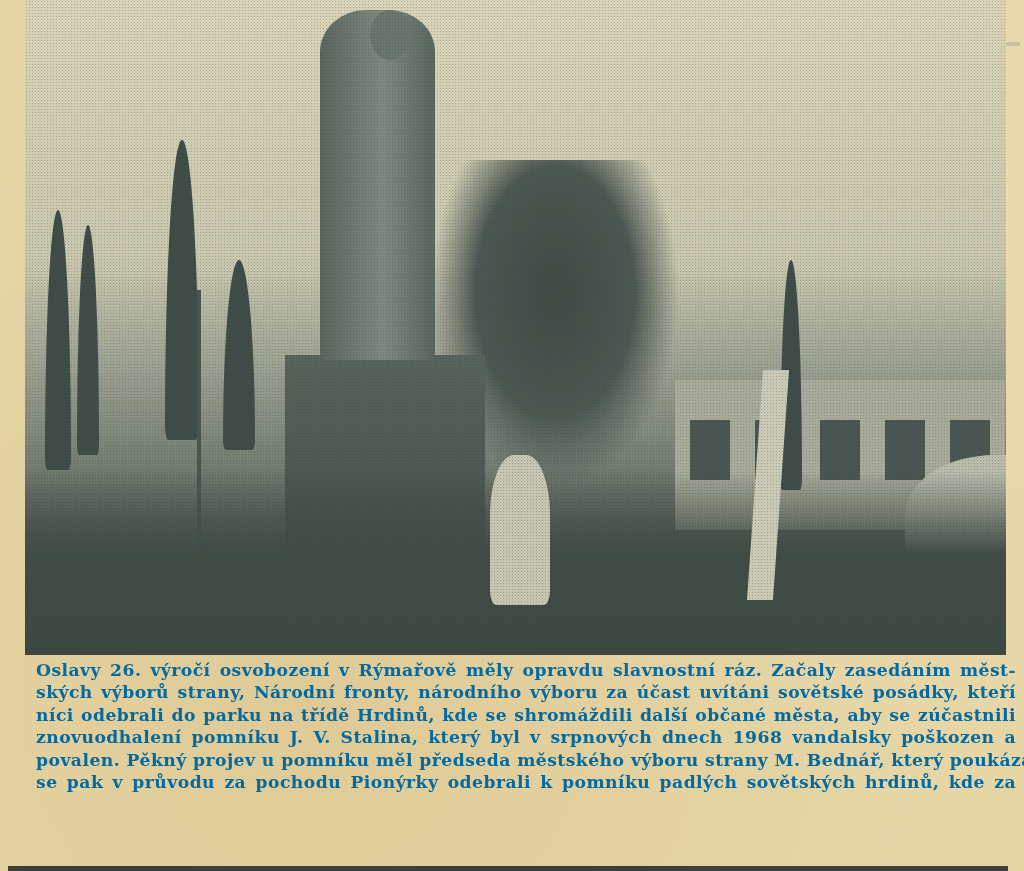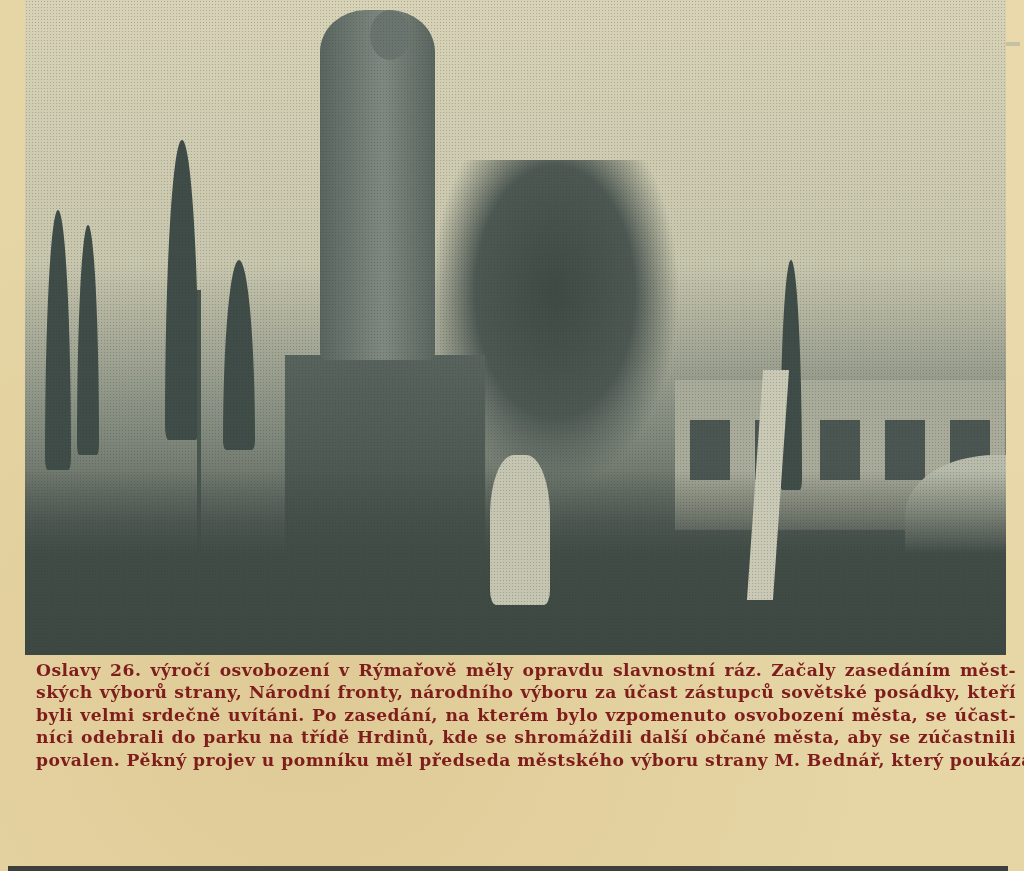--- a/index.html
+++ b/index.html
@@ -39,21 +39,21 @@
   .pedestal { position:absolute; left:260px; top:355px; width:200px; height:300px; background:linear-gradient(180deg,#59635e,#3f4944); }
   .tree { position:absolute; left:405px; top:160px; width:250px; height:330px; background:radial-gradient(ellipse at 50% 40%, #3f4a45 0%, #4d5853 45%, transparent 70%); }
   .building { position:absolute; left:650px; top:380px; width:330px; height:150px; background:#a9ab9a; }
   .building .win { position:absolute; top:40px; width:40px; height:60px; background:#4b5551; }
   .umbrella { position:absolute; left:880px; top:455px; width:180px; height:120px; border-radius:50% 0 0 0; background:#b9bcab; }
   .crowd { position:absolute; left:0; top:470px; width:981px; height:185px; background:linear-gradient(180deg, transparent, #424c47 45%, #3e4843); }
   .person { position:absolute; left:465px; top:455px; width:60px; height:150px; background:#c6c5b2; border-radius:40% 40% 10% 10%; }
   .flag { position:absolute; left:730px; top:370px; width:26px; height:230px; background:#c9c9b6; transform:skewX(-4deg); }
   .caption {
     position:absolute; left:36px; top:659px; width:980px;
-    font-size:17.2px; line-height:22.4px; color:#7f1d1d;
+    font-size:17.2px; line-height:22.4px; color:#0369a1;
     font-weight:bold; letter-spacing:0.45px;
   }
   .caption .line { display:block; white-space:nowrap; text-align:justify; text-align-last:justify; }
   .caption .line.first { padding-left:0; }
   .caption .line.last { text-align-last:left; }
   .bottom-rule { position:absolute; left:8px; top:866px; width:1000px; height:6px; background:#3c3f3a; }
 </style>
 </head>
 <body>
 
@@ -93,19 +93,20 @@
   <div class="statue"></div>
   <div class="head"></div>
   <div class="umbrella"></div>
   <div class="crowd"></div>
   <div class="person"></div>
   <div class="flag"></div>
 </div>
 
 <div class="caption">
   <span class="line first">Oslavy 26. výročí osvobození v Rýmařově měly opravdu slavnostní ráz. Začaly zasedáním měst-</span>
-  <span class="line">ských výborů strany, Národní fronty, národního výboru za účast zástupců sovětské posádky, kteří</span>
-  <span class="line">byli velmi srdečně uvítáni. Po zasedání, na kterém bylo vzpomenuto osvobození města, se účast-</span>
+  <span class="line">ských výborů strany, Národní fronty, národního výboru za účast uvítáni sovětské posádky, kteří</span>
   <span class="line">níci odebrali do parku na třídě Hrdinů, kde se shromáždili další občané města, aby se zúčastnili</span>
+  <span class="line">znovuodhalení pomníku J. V. Stalina, který byl v srpnových dnech 1968 vandalsky poškozen a</span>
   <span class="line">povalen. Pěkný projev u pomníku měl předseda městského výboru strany M. Bednář, který poukázal</span>
+  <span class="line">se pak v průvodu za pochodu Pionýrky odebrali k pomníku padlých sovětských hrdinů, kde za</span>
 </div>
 
 <div class="bottom-rule"></div>
 
 </body></html>

